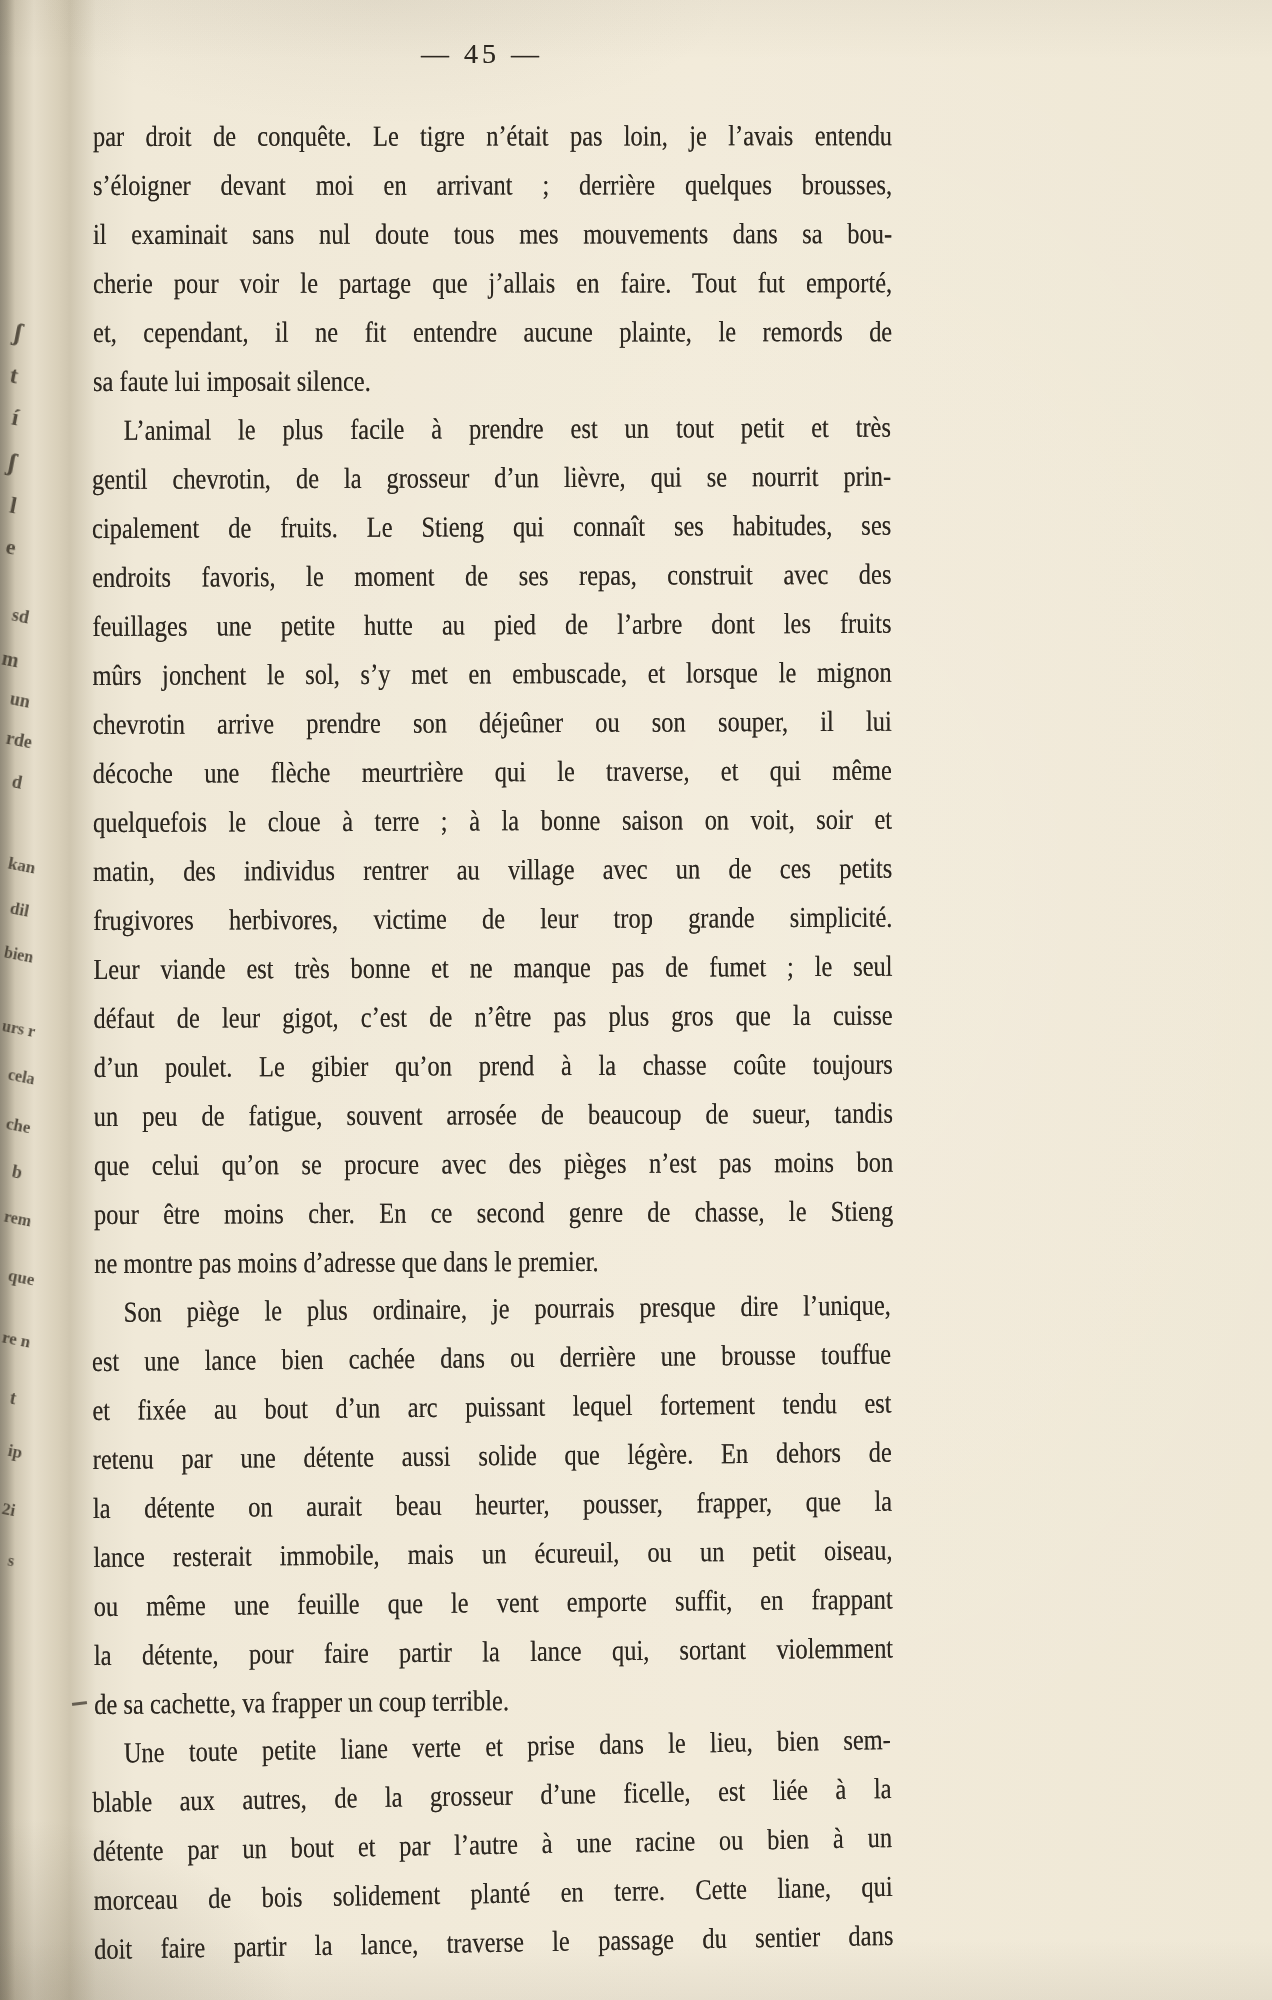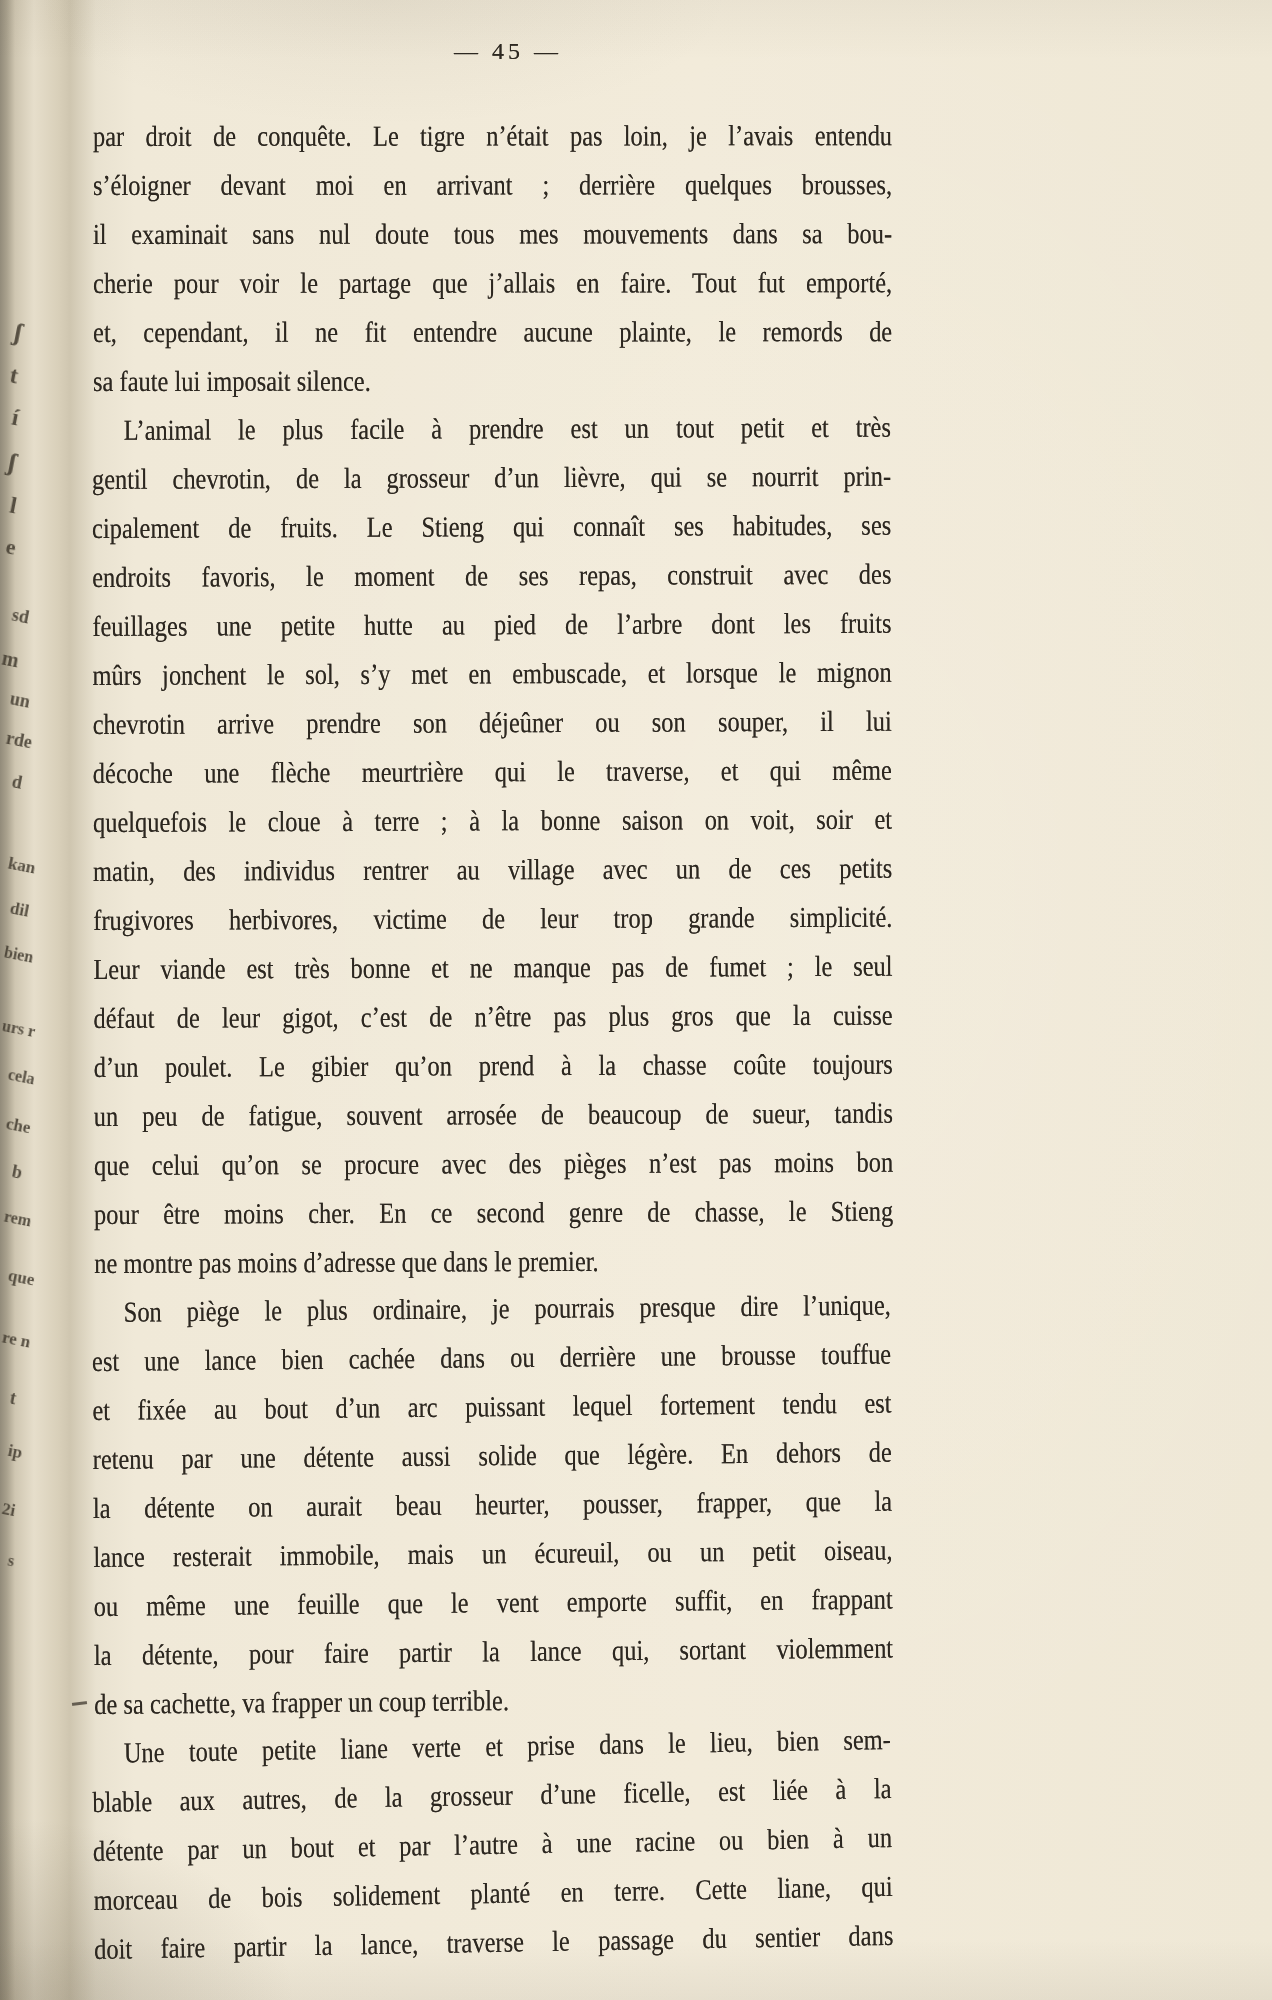--- a/index.html
+++ b/index.html
@@ -47,25 +47,25 @@
     color: #463f33;
     transform: rotate(11deg);
     filter: blur(0.5px);
     opacity: 0.88;
     white-space: nowrap;
   }
 
   
   .page-header {
     position: absolute;
-    left: 108px;
+    left: 82px;
     top: 38px;
     width: 800px;
     text-align: center;
-    font-size: 24px;
+    font-size: 28px;
     letter-spacing: 4px;
     color: #2d2821;
     text-shadow: 0 0 0.6px rgba(45,40,33,0.7);
     font-family: Liberation Serif, serif;
   }
 
   
   .text-block {
     position: absolute;
     left: 93px;

